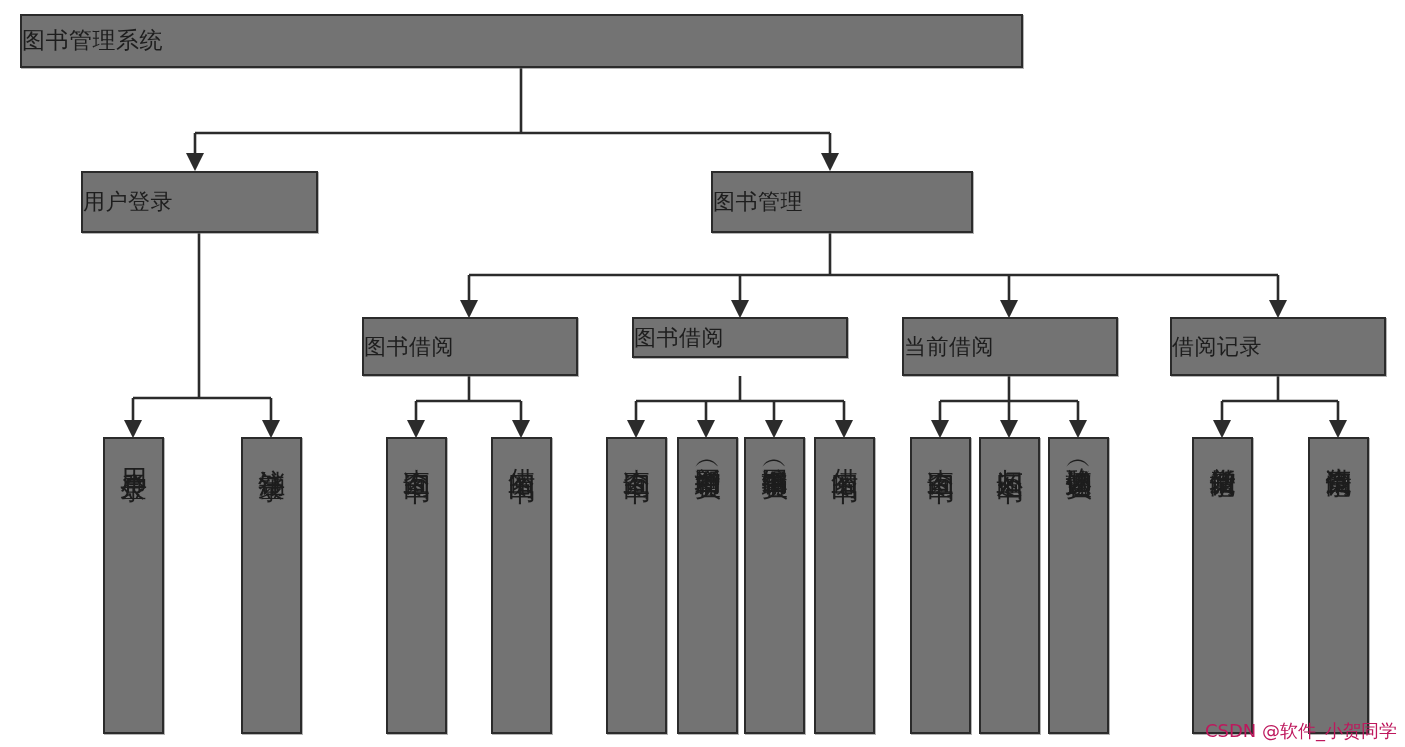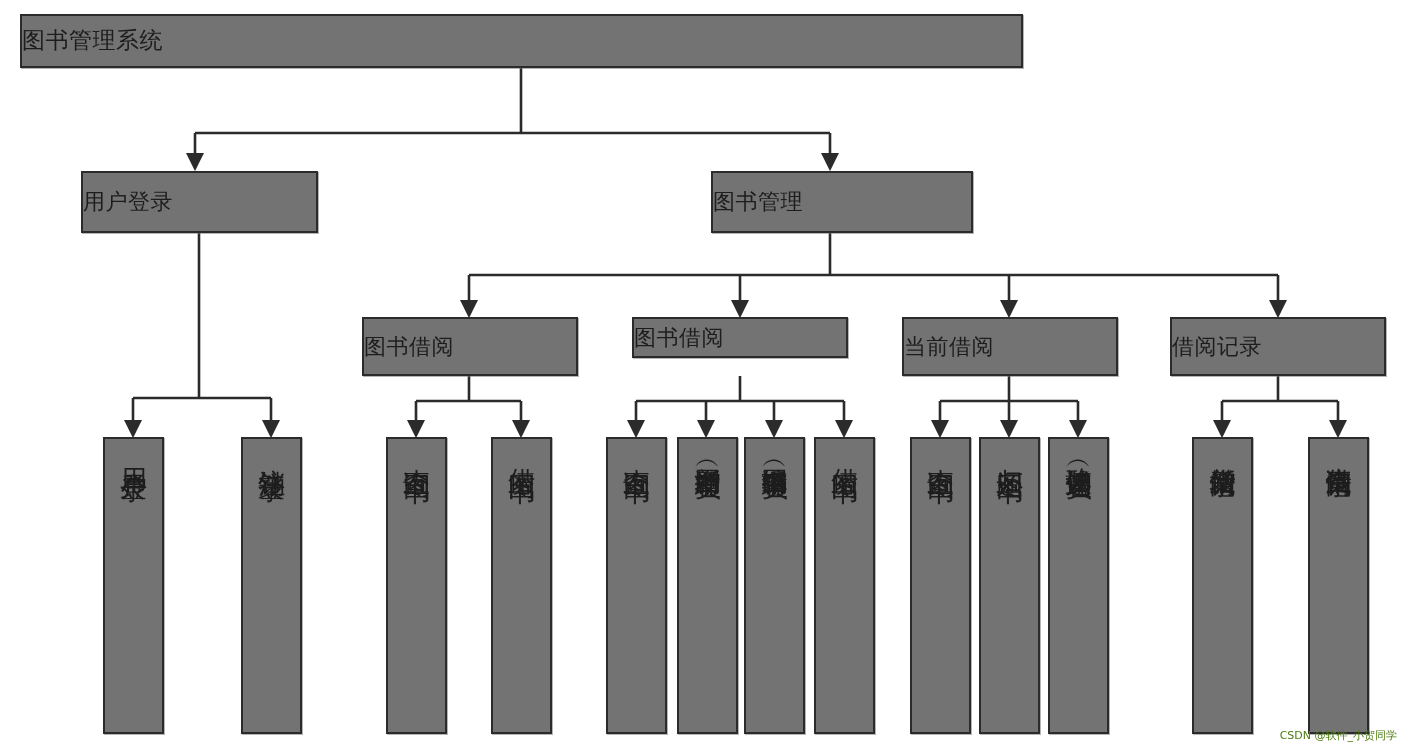--- a/index.html
+++ b/index.html
@@ -65,22 +65,22 @@
     margin: 0 auto;
   }
   .node.v.tall .lbl {
     font-size: 26px;
     letter-spacing: 1px;
   }
   .watermark {
     position: absolute;
     right: 8px;
     bottom: 4px;
-    font-size: 11px;
-    color: #4d7c0f;
+    font-size: 18px;
+    color: #be185d;
     font-family: "DejaVu Sans", "Liberation Sans", sans-serif;
     white-space: nowrap;
     user-select: none;
   }
 </style>
 </head>
 <body>
 
 <div id="canvas">
 

